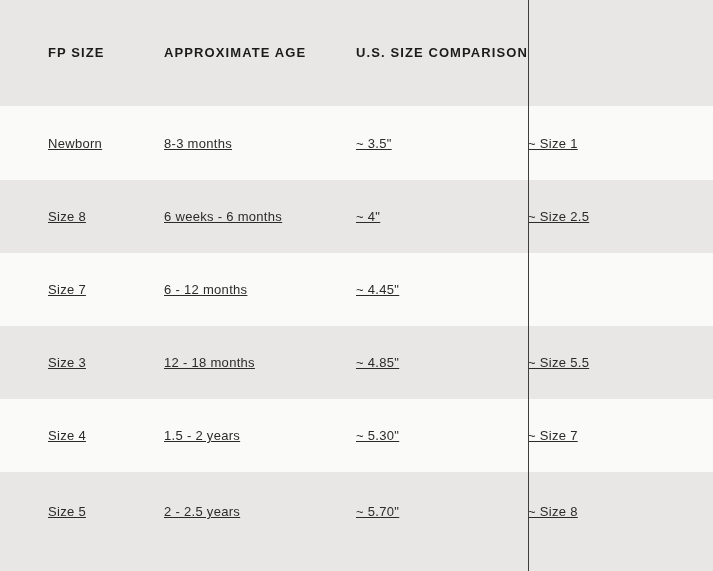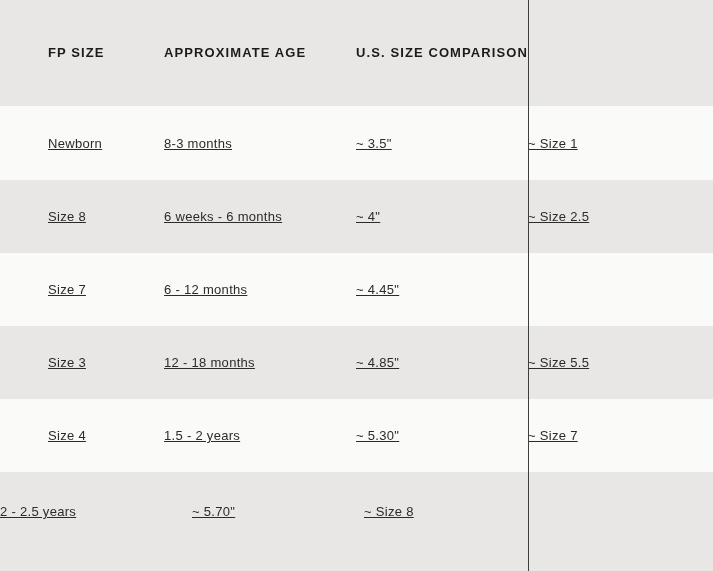--- a/index.html
+++ b/index.html
@@ -90,17 +90,18 @@
   </div>
 
   <div class="row row-light">
     <div class="cell c1 bcell">Size 4</div>
     <div class="cell c2 bcell">1.5 - 2 years</div>
     <div class="cell c3 bcell">~ 5.30"</div>
     <div class="cell c4 bcell">~ Size 7</div>
   </div>
 
   <div class="row row-gray row-6">
+    <div class="cell c1 bcell">Size 5</div>
     <div class="cell c2 bcell">2 - 2.5 years</div>
     <div class="cell c3 bcell">~ 5.70"</div>
     <div class="cell c4 bcell">~ Size 8</div>
   </div>
 </div>
 
 </body></html>

